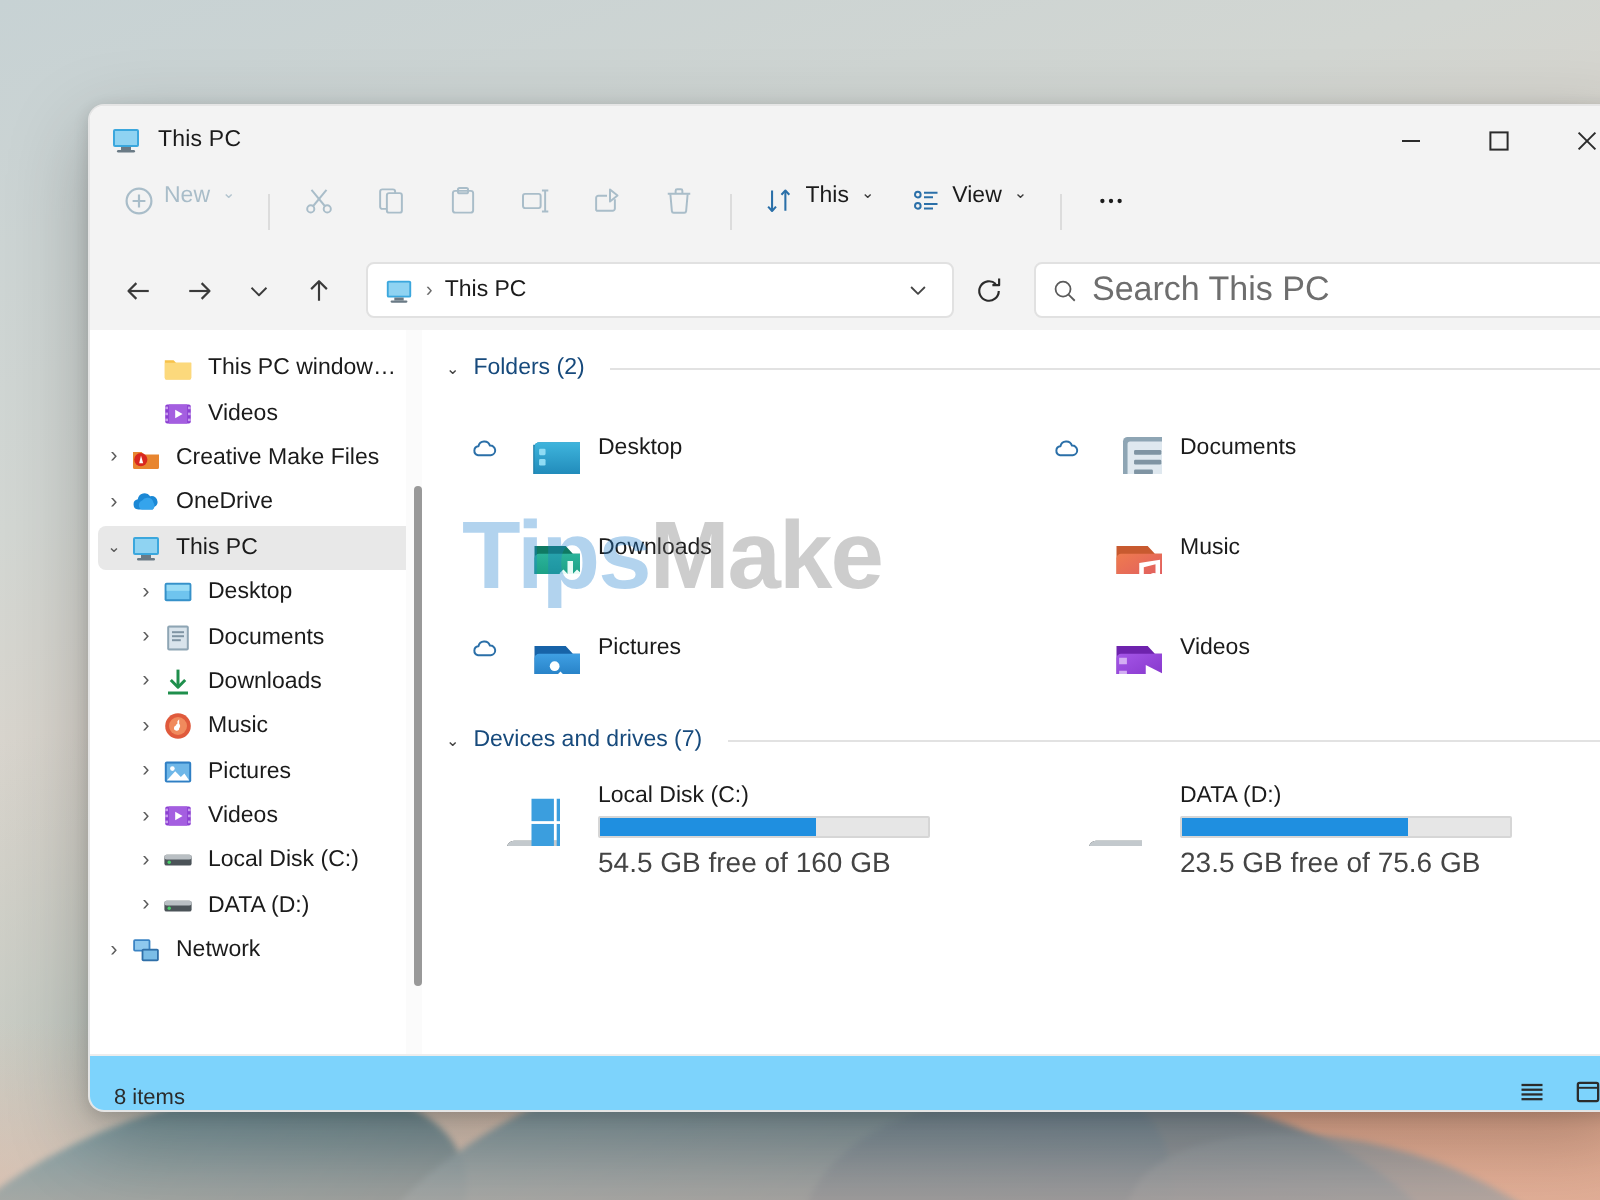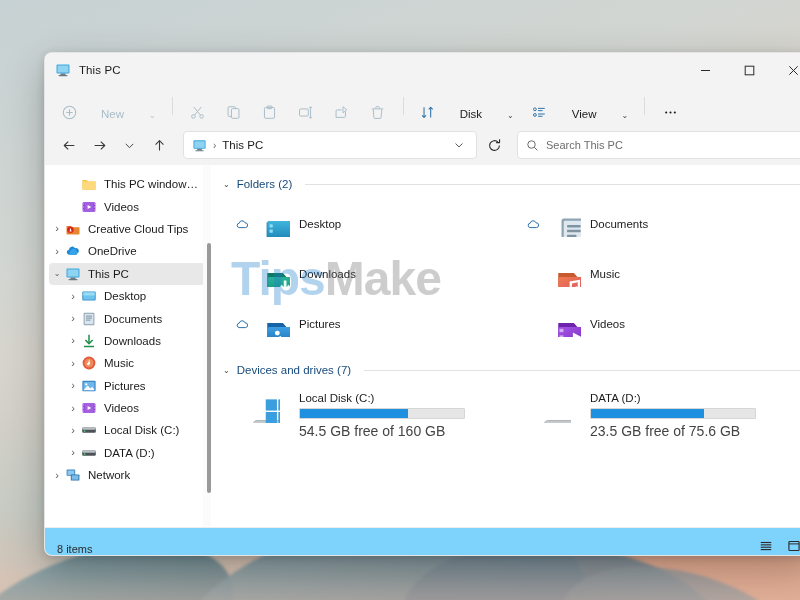--- a/index.html
+++ b/index.html
@@ -52,21 +52,21 @@
     color:#2b2b2b;
   }
   .winbtn svg { display:block; }
 
   
   .toolbar {
     height:38px; flex:0 0 38px; display:flex; align-items:center;
     background:#f3f3f3; padding:0 8px; gap:2px;
   }
   .tbtn {
-    height:28px; display:flex; align-items:flex-end; gap:24px;
+    height:28px; display:flex; align-items:flex-start; gap:5px;
     padding:0 8px; border-radius:4px; color:#a9bdc9; font-size:11.5px;
   }
   .tbtn.enabled { color:#1b1b1b; }
   .tbtn.enabled .ic { color:#2a6fa8; }
   .tbtn .ic { display:flex; align-items:center; justify-content:center; width:16px; height:16px; }
   .tbtn .chev { font-size:8px; opacity:.85; margin-left:1px; }
   .tsep { width:1px; height:18px; background:#dcdcdc; margin:0 6px; }
   .tbtn.icononly { padding:0 9px; }
 
   
@@ -87,21 +87,21 @@
   .addr-sep { color:#6b6b6b; font-size:10px; }
   .addr-right { margin-left:auto; display:flex; align-items:center; gap:2px; }
   .addr-ic { width:22px; height:22px; border-radius:3px; display:flex; align-items:center; justify-content:center; color:#444; }
   .refreshbtn { width:26px; height:26px; border-radius:4px; display:flex; align-items:center; justify-content:center; color:#2b2b2b; margin-left:2px; }
   .searchbox {
     width:288px; height:28px; margin-left:8px; background:#fff;
     border:1px solid #e1e1e1; border-radius:4px;
     display:flex; align-items:center; padding:0 8px; gap:7px;
   }
   .searchbox input {
-    border:none; outline:none; font-size:11px; color:#1b1b1b;
+    border:none; outline:none; font-size:17px; color:#1b1b1b;
     background:transparent; width:100%; font-family:inherit;
   }
   .searchbox input::placeholder { color:#6e6e6e; }
 
   
   .wbody { flex:1; display:flex; min-height:0; background:#f9a8d4; position:relative; }
 
   
   .sidebar {
     width:168px; flex:0 0 168px; background:#fff;
@@ -285,21 +285,21 @@
     <div class="tsep"></div>
     <div class="tbtn enabled">
       <span class="ic">
         <svg width="15" height="15" viewBox="0 0 16 16">
             <line x1="4.3" y1="2.4" x2="4.3" y2="13" stroke="currentColor" stroke-width="1.1"></line>
             <path d="M2.2 11 L4.3 13.3 L6.4 11" fill="none" stroke="currentColor" stroke-width="1.1" stroke-linejoin="round"></path>
             <line x1="11.4" y1="13.2" x2="11.4" y2="2.6" stroke="currentColor" stroke-width="1.1"></line>
             <path d="M9.3 4.7 L11.4 2.4 L13.5 4.7" fill="none" stroke="currentColor" stroke-width="1.1" stroke-linejoin="round"></path>
           </svg>
       </span>
-      <span>Disk</span>
+      <span>This</span>
       <span class="chev">⌄</span>
     </div>
     <div class="tbtn enabled">
       <span class="ic">
         <svg width="15" height="15" viewBox="0 0 16 16">
             <circle cx="3.1" cy="4.6" r="1.5" fill="none" stroke="currentColor" stroke-width="1.05"></circle>
             <circle cx="3.1" cy="10.6" r="1.5" fill="none" stroke="currentColor" stroke-width="1.05"></circle>
             <line x1="6.4" y1="3.6" x2="13.6" y2="3.6" stroke="currentColor" stroke-width="1.05"></line>
             <line x1="6.4" y1="6" x2="11.2" y2="6" stroke="currentColor" stroke-width="1.05"></line>
             <line x1="6.4" y1="9.6" x2="13.6" y2="9.6" stroke="currentColor" stroke-width="1.05"></line>
@@ -419,21 +419,21 @@
           </div>
           <div class="navitem" style="padding-left: 0px;">
             <span class="nav-chev" style="font-size: 11px; line-height: 1;">›</span>
             <span class="nav-ic">
               <svg width="16" height="16" viewBox="0 0 16 16">
                 <path d="M1.5 5 h4.3 l1.2 1.3 h7.5 v6.4 a.8 .8 0 0 1 -.8 .8 H2.3 a.8 .8 0 0 1 -.8 -.8 Z" fill="#e8852f"></path>
                 <circle cx="5.4" cy="8.8" r="3.3" fill="#d9271e"></circle>
                 <path d="M4.6 10.6 L5.5 6.7 L6.6 10.6 Z" fill="#fff"></path>
               </svg>
             </span>
-            <span class="nav-label">Creative Cloud Tips</span>
+            <span class="nav-label">Creative Make Files</span>
           </div>
           <div class="navitem" style="padding-left: 0px;">
             <span class="nav-chev" style="font-size: 11px; line-height: 1;">›</span>
             <span class="nav-ic">
               <svg width="16" height="16" viewBox="0 0 16 16">
                 <path d="M4.2 11.8 a2.6 2.6 0 0 1 -.3 -5.15 a3.4 3.4 0 0 1 6.2 -1.5 a2.9 2.9 0 0 1 3.7 2.8 a2.6 2.6 0 0 1 -1.5 2.35 a2.5 2.5 0 0 1 -1.1 1.5 Z" fill="#1b88d5"></path>
                 <path d="M6 11.8 a2.45 2.45 0 0 1 .1 -4.6 a3.1 3.1 0 0 1 5.6 1.1 a2.45 2.45 0 0 1 -.4 3.5 Z" fill="#35a4ec"></path>
               </svg>
             </span>
             <span class="nav-label">OneDrive</span>

